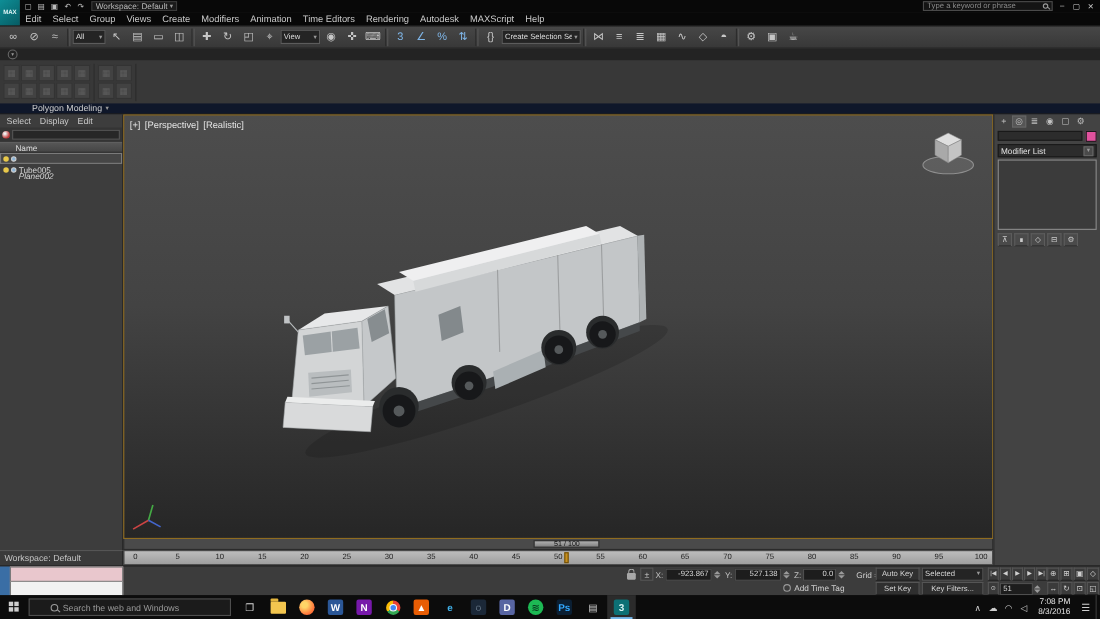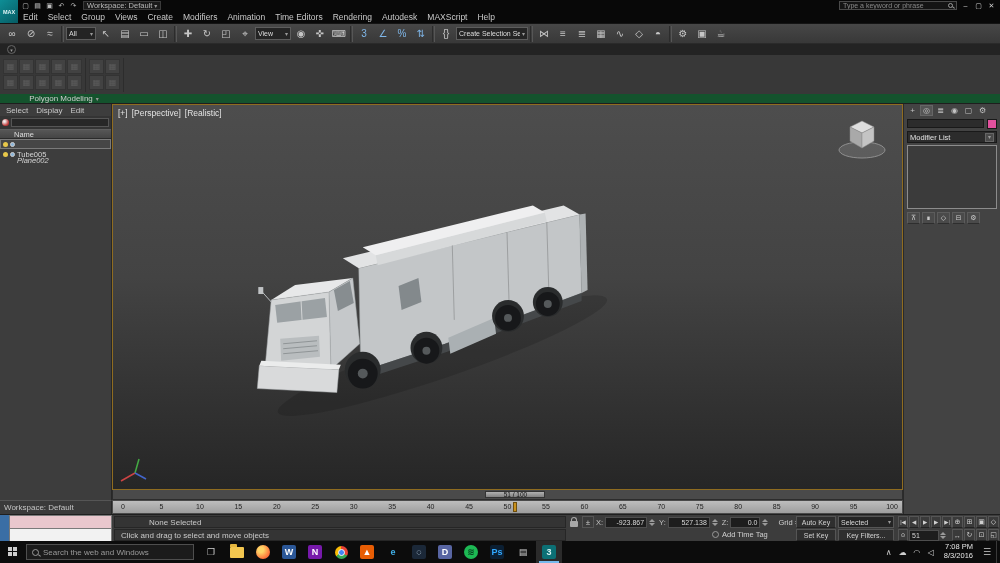--- a/index.html
+++ b/index.html
@@ -34,21 +34,21 @@
 
 
 .ribbon-tabs{position:absolute;top:44px;left:0;right:0;height:11px;background:#232323;display:flex;align-items:flex-end;padding-left:3px;font-size:8px}
 .rtab{padding:1px 7px 0;color:#b5b5b5;height:10px}
 .rtab.active{background:#3d3d3d;color:#e8e8e8;border:1px solid #5a5a5a;border-bottom:none}
 .ribbon-min{width:9px;height:9px;border-radius:50%;border:1px solid #666;margin:0 0 1px 4px;display:flex;align-items:center;justify-content:center;font-size:5px;color:#999}
 .ribbon-body{position:absolute;top:55px;left:0;right:0;height:39px;background:#383838;display:flex;align-items:center;padding:0 3px}
 .rgroup{display:grid;grid-auto-rows:15px;gap:1px}
 .rtool{width:15px;height:15px;background:#424242;border:1px solid #333;color:#5e5e5e;font-size:8px;display:flex;align-items:center;justify-content:center}
 .rgsep{width:1px;height:34px;background:#2c2c2c;margin:0 3px}
-.ribbon-footer{position:absolute;top:94px;left:0;right:0;height:10px;background:#14532d;border-bottom:1px solid #1e1e1e;display:flex;}
+.ribbon-footer{position:absolute;top:94px;left:0;right:0;height:10px;background:#0f172a;border-bottom:1px solid #1e1e1e;display:flex;}
 .rf-label{width:128px;display:flex;align-items:center;justify-content:center;gap:3px;font-size:8px;color:#cfcfcf}
 
 
 .scene-explorer{position:absolute;top:104px;left:0;width:112px;height:396px;background:#3d3d3d;border-right:1px solid #272727;display:flex;flex-direction:column}
 .se-menus{height:12px;display:flex;align-items:center;padding-left:2px;font-size:8px;color:#c9c9c9}
 .se-menu{padding:0 4px}
 .se-toolbar{height:13px;background:#343434;display:flex;align-items:center;gap:2px;padding:0 2px}
 .se-find-ic{width:7px;height:7px;border-radius:50%;background:radial-gradient(circle at 35% 35%,#f0f0f0 10%,#c03b3b 65%);flex:none}
 .se-find{flex:1;height:9px;background:#272727;border:1px solid #555}
 .se-header{height:10px;background:linear-gradient(#565656,#454545);border-top:1px solid #5f5f5f;border-bottom:1px solid #2b2b2b;font-size:7.5px;color:#ddd;padding-left:14px;display:flex;align-items:center}
@@ -118,21 +118,21 @@
 .playback2{position:absolute;left:898px;top:14px;display:flex;gap:1px;align-items:center}
 .frame-field{width:30px;height:11px;background:#1d1d1d;border:1px solid #4e4e4e;color:#d8d8d8;font-size:7px;display:flex;align-items:center;padding:0 2px}
 .nav-cluster{position:absolute;left:952px;top:1px;display:grid;grid-template-columns:repeat(4,11px);grid-auto-rows:12px;gap:1px}
 .nav-btn{background:#3a3a3a;border:1px solid #555;border-bottom-color:#222;display:flex;align-items:center;justify-content:center;font-size:7px;color:#cfcfcf}
 
 
 .taskbar{position:absolute;bottom:0;left:0;right:0;height:22px;background:#0c0c0c;display:flex;align-items:center;z-index:20}
 .start-btn{width:26px;height:22px;display:flex;align-items:center;justify-content:center}
 .win-logo{width:10px;height:10px;display:grid;grid-template-columns:4px 4px;grid-auto-rows:4px;gap:1px}
 .win-logo i{background:#cfcfcf}
-.tb-search{width:168px;height:16px;background:#1b1b1b;border:1px solid #4e4e4e;display:flex;align-items:center;gap:4px;padding:0 5px}
+.tb-search{width:184px;height:16px;background:#1b1b1b;border:1px solid #4e4e4e;display:flex;align-items:center;gap:4px;padding:0 19px}
 .tb-search .mag{width:7px;height:7px}
 .tb-search input{flex:1;background:transparent;border:none;outline:none;color:#c0c0c0;font-size:8px;font-family:inherit;min-width:0}
 .tb-search input::placeholder{color:#9a9a9a}
 .tb-apps{display:flex;height:100%;margin-left:4px}
 .tb-app{width:26px;height:22px;display:flex;align-items:center;justify-content:center;position:relative}
 .tb-app.running{background:#2b2b2b}
 .tb-app.running::after{content:'';position:absolute;left:3px;right:3px;bottom:0;height:2px;background:#76b9ed}
 .app-ic{width:14px;height:14px;display:flex;align-items:center;justify-content:center;font-size:9px;font-weight:bold;border-radius:2px;color:#ddd}
 .ic-folder{width:14px;height:11px;background:#f3c64f;border-radius:1px;position:relative}
 .ic-folder::before{content:'';position:absolute;top:-3px;left:0;width:7px;height:3px;background:#e3b53e;border-radius:1px 1px 0 0}
@@ -429,26 +429,20 @@
   </div>
 
 <div class="status-bar">
   <div class="mini-listener">
     <div class="ml-blue" style="background: rgb(58, 110, 165);"></div>
     <div class="ml-col">
       <div class="ml-pink" style="background: rgb(233, 199, 205);"></div>
       <div class="ml-white" style="background: rgb(242, 242, 242);"></div>
     </div>
   </div>
-  <div class="st-field st-row1">
-    <span>None Selected</span>
-  </div>
-  <div class="st-field st-row2">
-    <span>Click and drag to select and move objects</span>
-  </div>
 
   <div class="coord-cluster">
     <span class="lock-ic"></span>
     <span class="abs-btn">±</span>
     <span class="coord-label">X:</span>
     <span class="coord-field">-923.867</span>
     <span class="spin">
         <i class="up"></i>
         <i class="dn"></i>
       </span>

